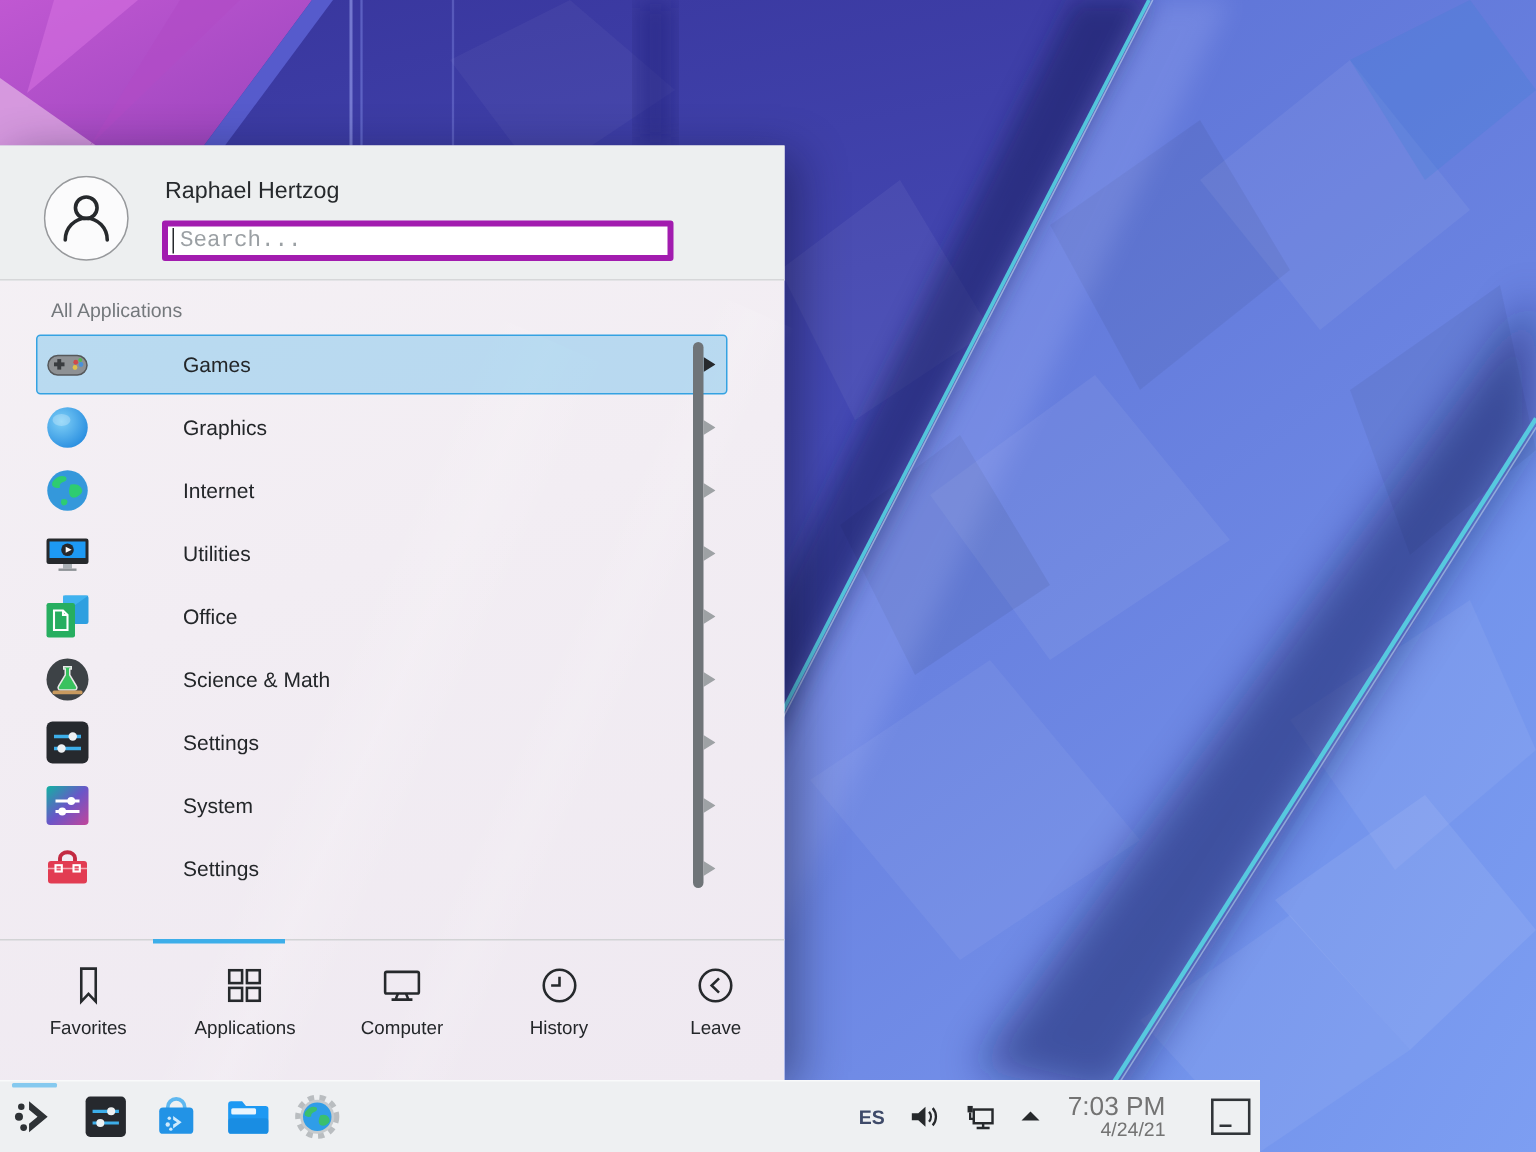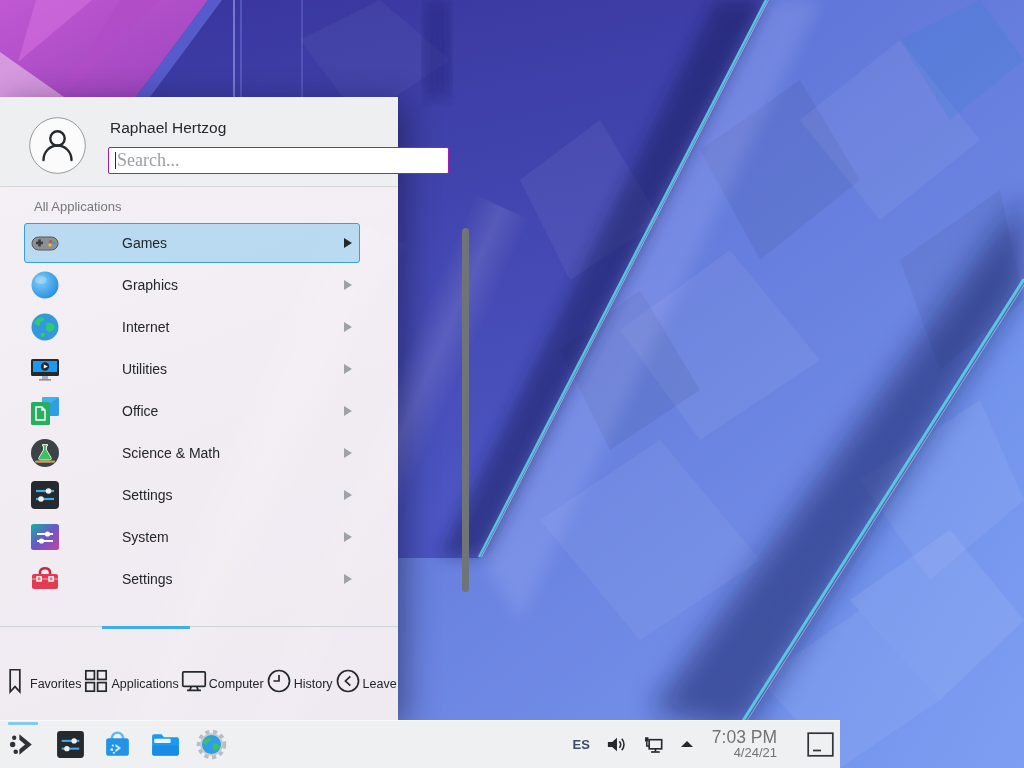--- a/index.html
+++ b/index.html
@@ -1,51 +1,51 @@
 <!DOCTYPE html>
 <html><head>
 <meta charset="utf-8">
 <style>
   html,body{margin:0;padding:0;}
   body{width:1024px;height:768px;overflow:hidden;position:relative;
        font-family:"Liberation Sans",sans-serif;background:#4c5ec9;}
   
   #wallpaper{position:absolute;left:0;top:0;width:1024px;height:768px;}
   
-  #menu{position:absolute;left:0;top:97px;width:398px;height:623px;
+  #menu{position:absolute;left:0;top:97px;width:523px;height:623px;
         background:linear-gradient(160deg,#f5f1f5 0%,#f2edf3 45%,#efe9f1 100%);
         box-shadow:8px 6px 30px rgba(10,10,40,.45);}
   #menu .streak{position:absolute;background:linear-gradient(90deg,rgba(255,255,255,0),rgba(255,255,255,.55),rgba(255,255,255,0));
         transform:rotate(24deg);pointer-events:none;}
   #menu-header{position:absolute;left:0;top:0;width:100%;height:89px;
         background:#edeff0;border-bottom:1px solid #d6d7d9;}
   #avatar{position:absolute;left:29px;top:20px;width:57px;height:57px;}
   #user-name{position:absolute;left:110px;top:22px;font-size:15.5px;color:#26292c;}
   #search-wrap{position:absolute;left:108px;top:50px;width:341px;height:27px;}
-  #search-input{width:100%;height:100%;box-sizing:border-box;border:1px solid #a21caf;
-        border-radius:2px;background:#fff;font-family:Liberation Serif, serif;
-        font-size:18px;padding:0 8px;color:#232629;outline:none;}
+  #search-input{width:100%;height:100%;box-sizing:border-box;border:4px solid #a21caf;
+        border-radius:2px;background:#fff;font-family:Liberation Mono, monospace;
+        font-size:15px;padding:0 8px;color:#232629;outline:none;}
   #search-input::placeholder{color:#9ba0a4;opacity:1;}
   #search-caret{position:absolute;left:7px;top:5px;width:1px;height:17px;background:#26292c;}
   #section-label{position:absolute;left:34px;top:102px;font-size:13px;color:#74787c;}
   #app-list{position:absolute;left:0;top:125px;width:100%;height:404px;overflow:hidden;}
   .row{position:relative;height:42px;display:flex;align-items:center;padding-left:29px;gap:44px;}
   .row .sel-box{position:absolute;left:24px;right:38px;top:1px;bottom:1px;
         background:rgba(61,174,233,.32);border:1px solid #34a2e2;border-radius:3px;}
   .row .app-icon{width:32px;height:32px;margin-right:17px;position:relative;}
   .row .app-label{font-size:14px;color:#232629;position:relative;}
   .row .arrow{position:absolute;right:46px;top:16px;width:8px;height:10px;}
   .row .arrow polygon{fill:#9ea2a5;}
   .row.selected .arrow polygon{fill:#26292c;}
   #scrollbar{position:absolute;left:462px;top:131px;width:7px;height:364px;
         background:#6f7478;border-radius:3.5px;}
   #tab-separator{position:absolute;left:0;top:529px;width:100%;height:1px;background:#d2d3d5;}
   #tab-indicator{position:absolute;left:102px;top:529px;width:88px;height:3px;background:#3daee9;}
   #tabbar{position:absolute;left:0;top:532px;width:100%;height:91px;display:flex;}
-  .tab{flex:1;display:flex;flex-direction:row;align-items:center;padding-top:13px;cursor:default;}
+  .tab{flex:1;display:flex;flex-direction:column;align-items:center;padding-top:13px;cursor:default;padding-left:13px;}
   .tab svg{width:30px;height:30px;}
   .tab .tab-label{margin-top:6px;font-size:12.5px;color:#232629;}
   .tab svg *{stroke:#26292c;}
   
   #panel{position:absolute;left:0;top:720px;width:840px;height:48px;
         background:#eef0f2;box-shadow:inset 0 1px 0 rgba(255,255,255,.65);}
   #panel-left{position:absolute;left:8px;top:0;height:100%;display:flex;align-items:center;gap:16px;}
   .task-icon{width:31px;height:31px;position:relative;}
   #launcher-btn{position:relative;}
   #launcher-active-bar{position:absolute;left:0;top:-7px;width:30px;height:3px;background:#85c9ef;border-radius:1px;}

